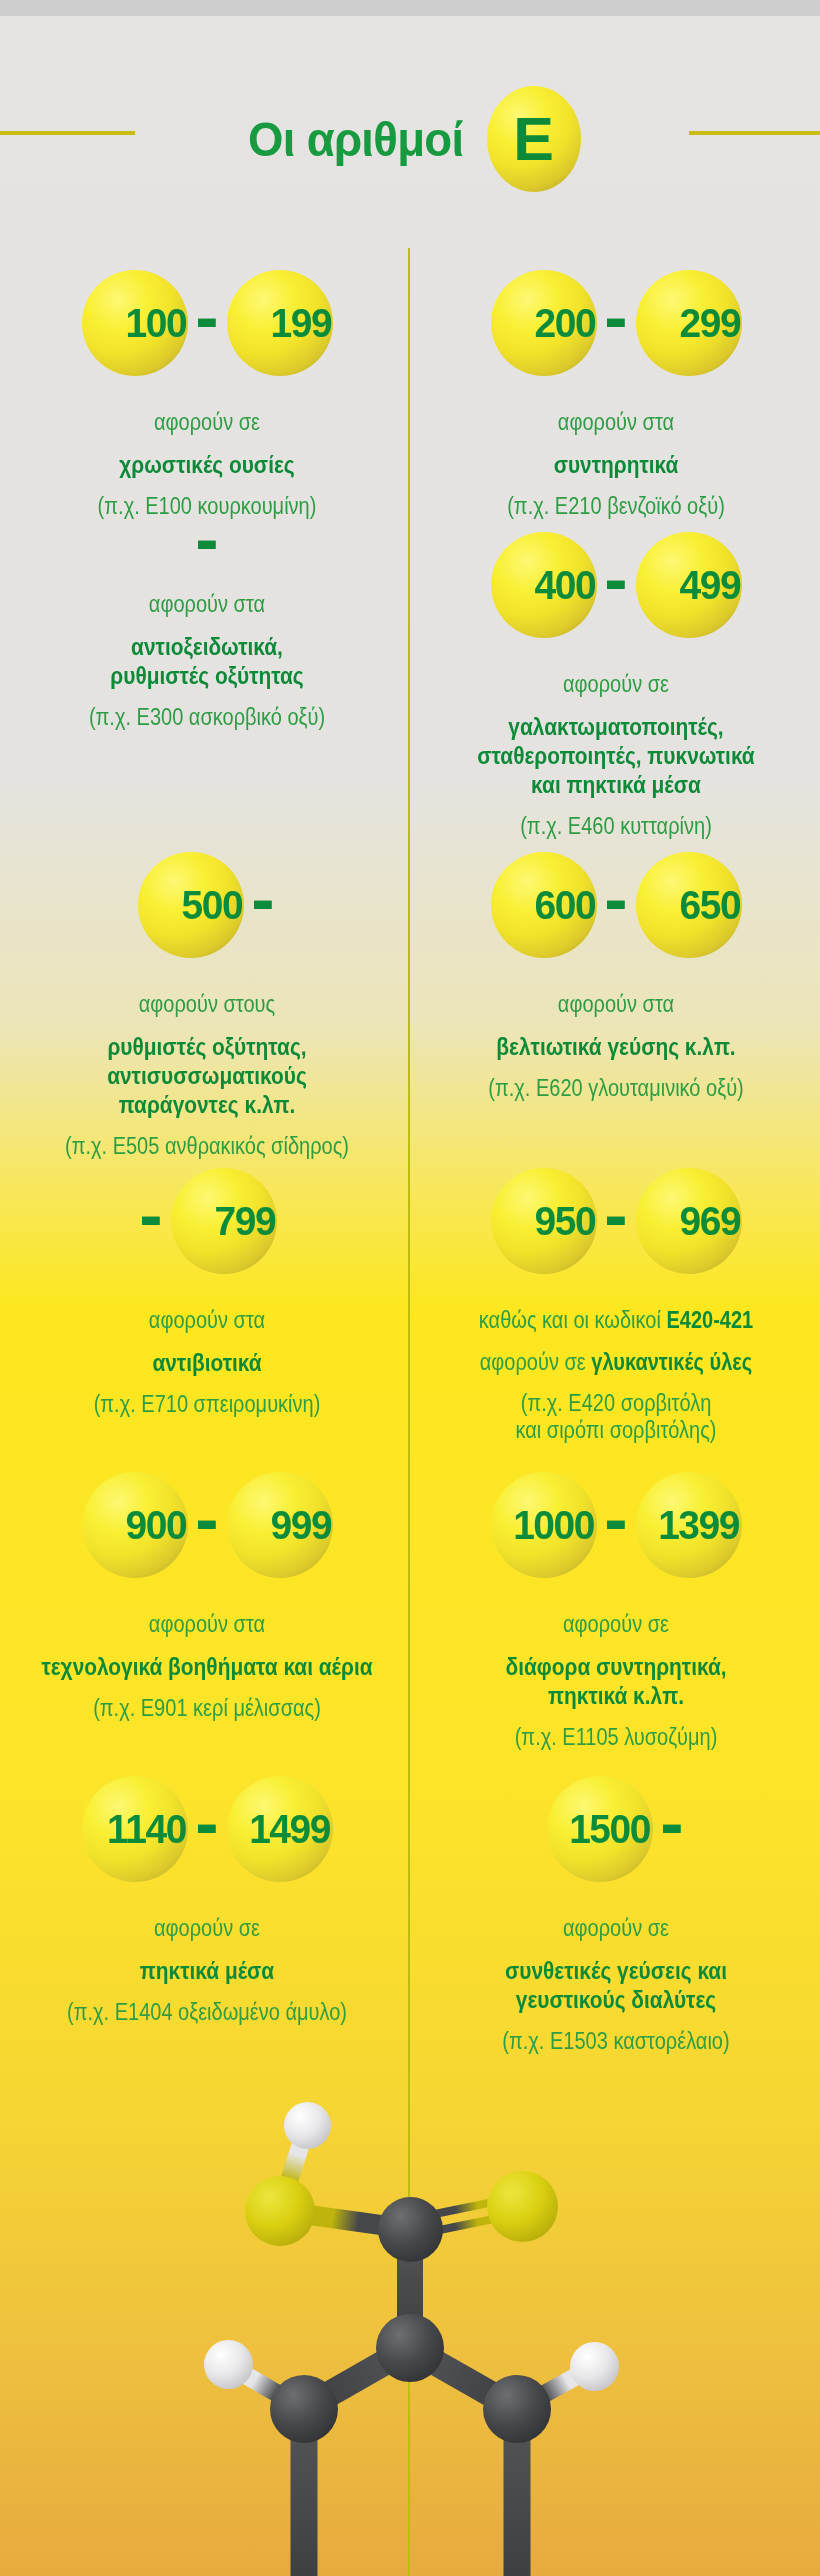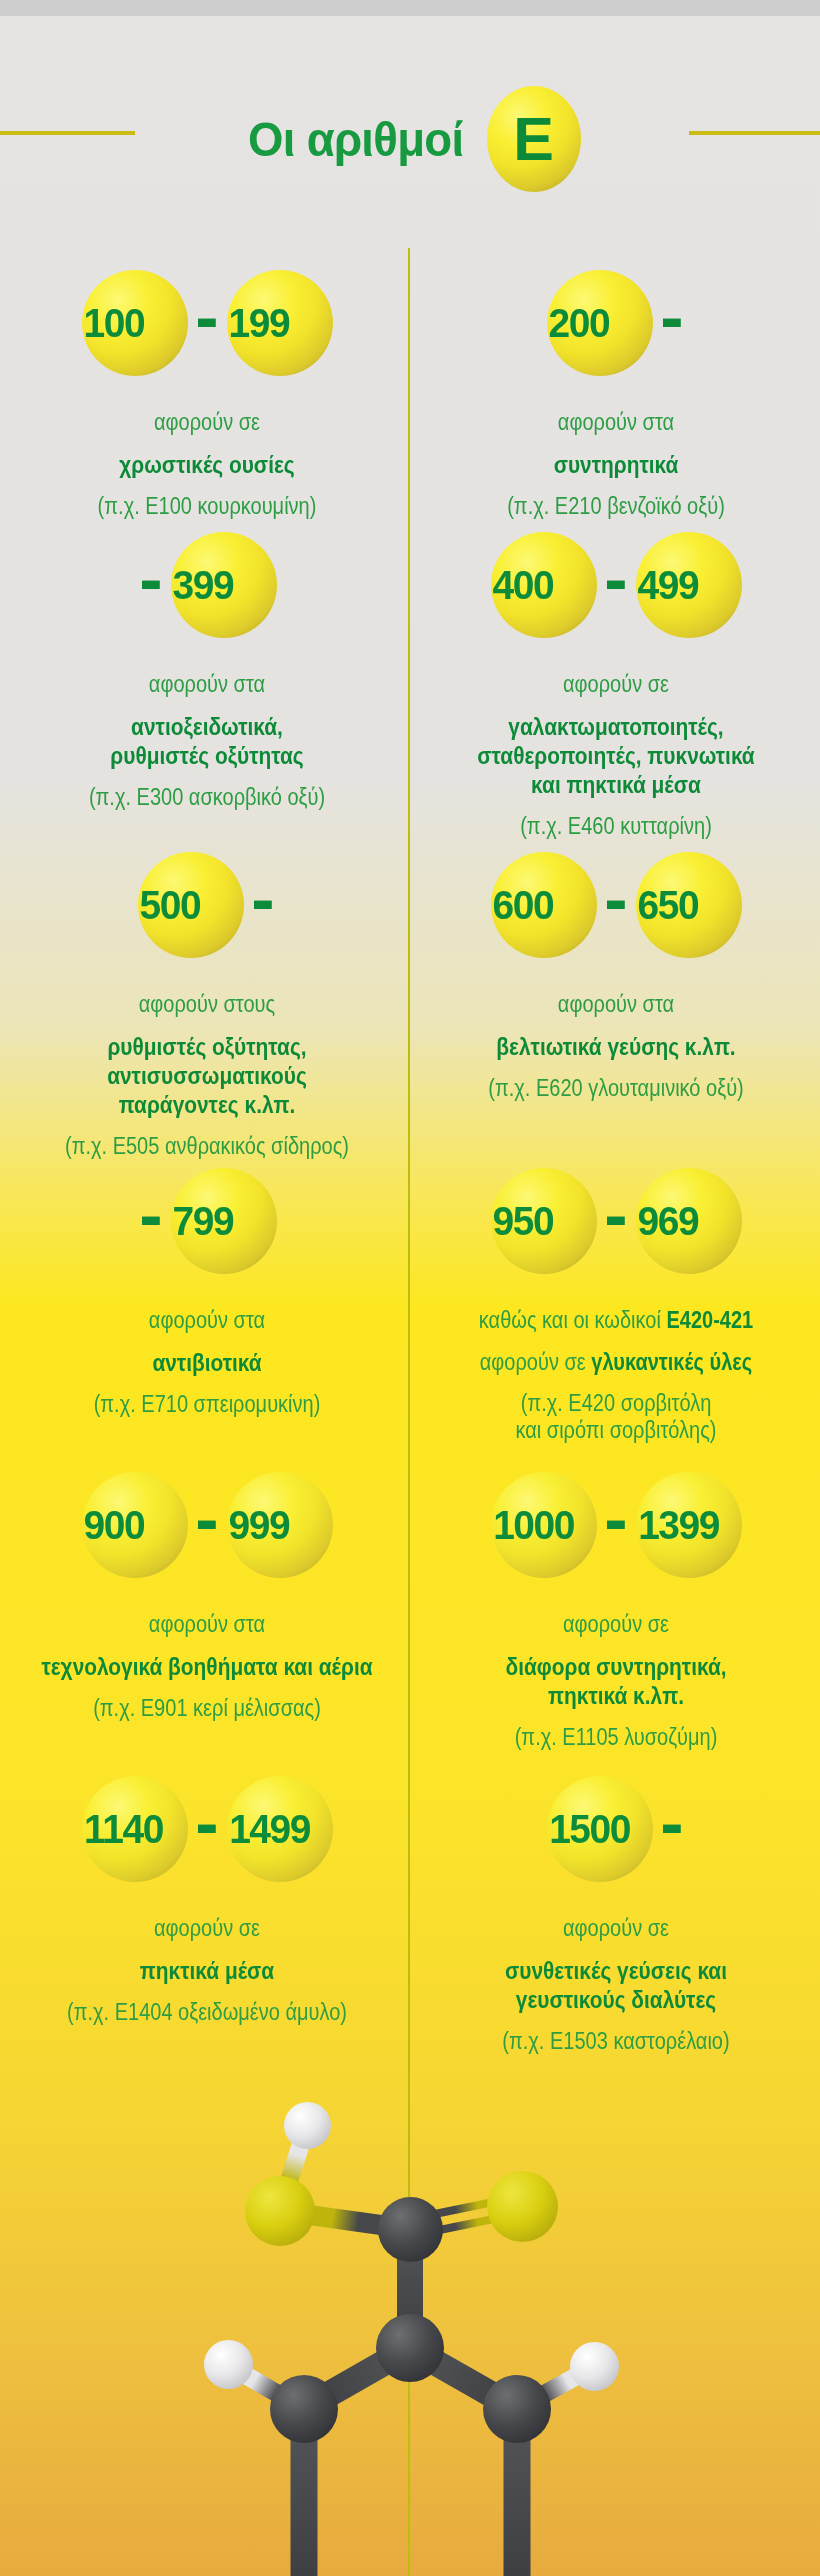--- a/index.html
+++ b/index.html
@@ -42,21 +42,21 @@
     display:flex; align-items:center; justify-content:center;
   }
   .title-badge span { color:#0d8a38; font-size:61px; font-weight:700; }
   
   .divider { position:absolute; left:408px; top:232px; width:2.3px; height:2344px; background:#bdbd0e; z-index:1; }
   
   .cat { position:absolute; width:456px; z-index:3; }
   .balls { display:flex; align-items:center; justify-content:center; gap:6px; }
   .ball {
     width:106px; height:106px; border-radius:50%;
-    display:flex; align-items:center; justify-content:flex-start;
+    display:flex; align-items:center; justify-content:flex-end;
   }
   .ball span {
     color:#0c8c3a; font-size:41px; font-weight:700; letter-spacing:-1.5px;
     transform:scaleX(0.95);
   }
   .range-dash {
     color:#0c8c3a; font-size:70px; font-weight:700; line-height:15px;
     width:27px; text-align:center; padding-bottom:10.6px;
   }
   .cat-text {
@@ -112,34 +112,34 @@
       <div class="note">(π.χ. E100 κουρκουμίνη)</div>
     </div>
   </div>
 
   <div class="cat" style="left:388px; top:254px;">
     <div class="balls">
       <div class="ball ball-grad">
           <span>200</span>
         </div>
       <div class="range-dash">-</div>
+      <div class="ball ball-grad">
+          <span>299</span>
+        </div>
     </div>
     <div class="cat-text">
       <div class="lead">αφορούν στα</div>
       <div class="bold">συντηρητικά</div>
       <div class="note">(π.χ. E210 βενζοϊκό οξύ)</div>
     </div>
   </div>
 
   <div class="cat" style="left:-21px; top:516px;">
     <div class="balls">
       <div class="range-dash">-</div>
-      <div class="ball ball-grad">
-          <span>399</span>
-        </div>
     </div>
     <div class="cat-text">
       <div class="lead">αφορούν στα</div>
       <div class="bold">αντιοξειδωτικά,
 ρυθμιστές οξύτητας</div>
       <div class="note">(π.χ. E300 ασκορβικό οξύ)</div>
     </div>
   </div>
 
   <div class="cat" style="left:388px; top:516px;">

